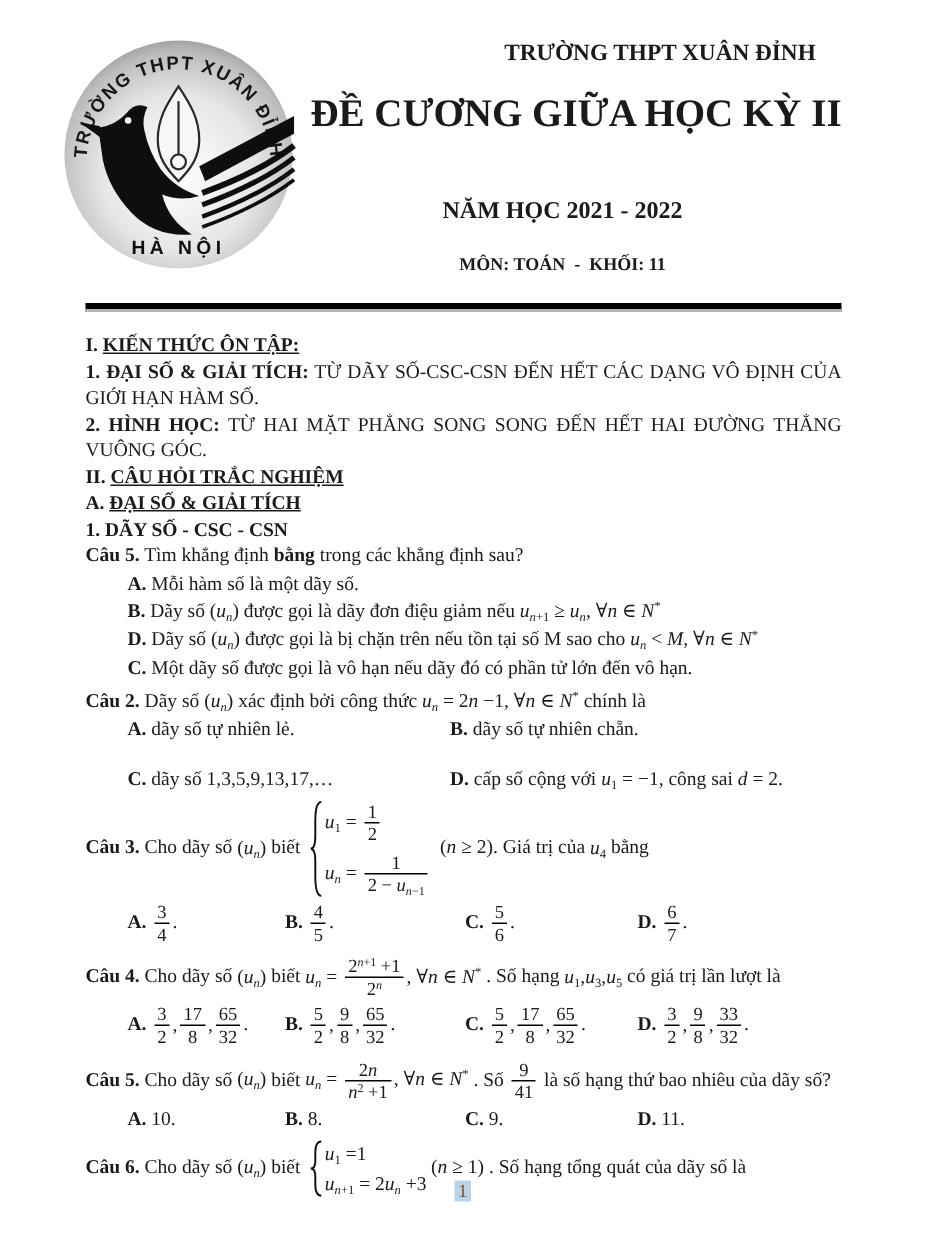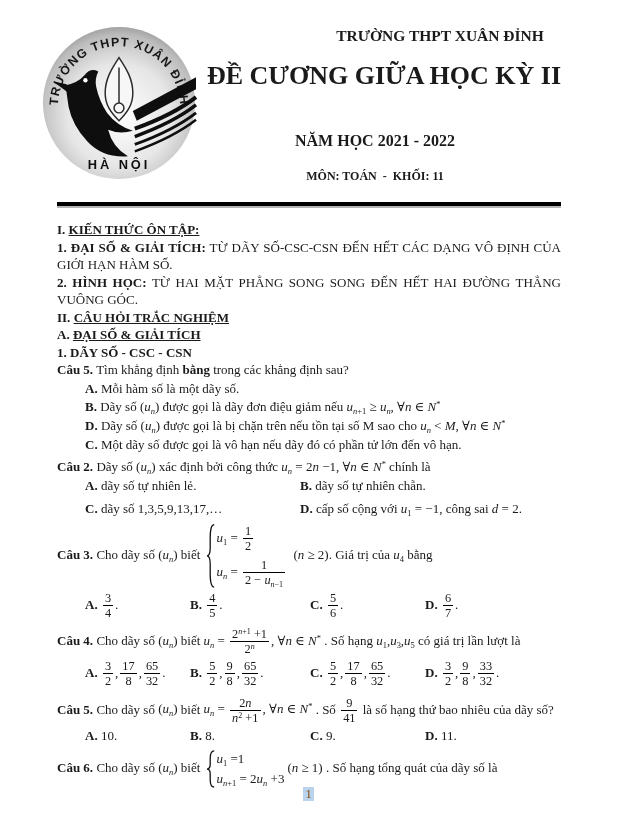--- a/index.html
+++ b/index.html
@@ -17,21 +17,21 @@
   
   .content{position:absolute;top:215px;left:0;right:0;padding:6px 56px 0 57px;}
   .sech{font-weight:bold;}
   .para{text-align:justify;}
   .para b{font-weight:bold;}
   .question{margin-bottom:5px;}
   .qintro{margin-bottom:1px;}
   .qlabel{font-weight:bold;}
   .opts{display:grid;padding-left:28px;column-gap:0;}
   .opts.list{grid-template-columns:1fr;row-gap:1px;}
-  .opts.grid2{grid-template-columns:215px 1fr;row-gap:6px;}
+  .opts.grid2{grid-template-columns:215px 1fr;row-gap:16px;}
   .opts.grid4{grid-template-columns:105px 120px 115px 1fr;align-items:center;}
   .okey{font-weight:bold;}
   
   .math{white-space:nowrap;}
   .math i{font-style:italic;}
   .math sub{font-size:65%;vertical-align:-0.35em;line-height:0;}
   .math sup{font-size:65%;vertical-align:0.5em;line-height:0;}
   .frac{display:inline-flex;flex-direction:column;text-align:center;vertical-align:middle;
         margin:1px 2px;line-height:1.15;font-size:95%;}
   .fnum{border-bottom:1px solid #000;padding:0 2px;}

